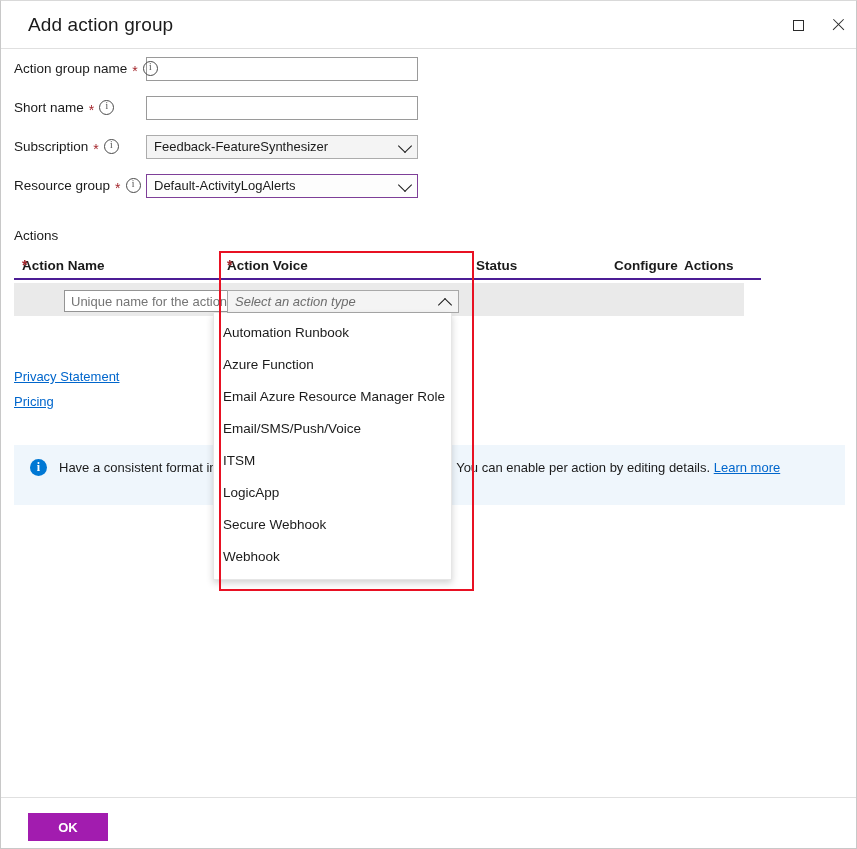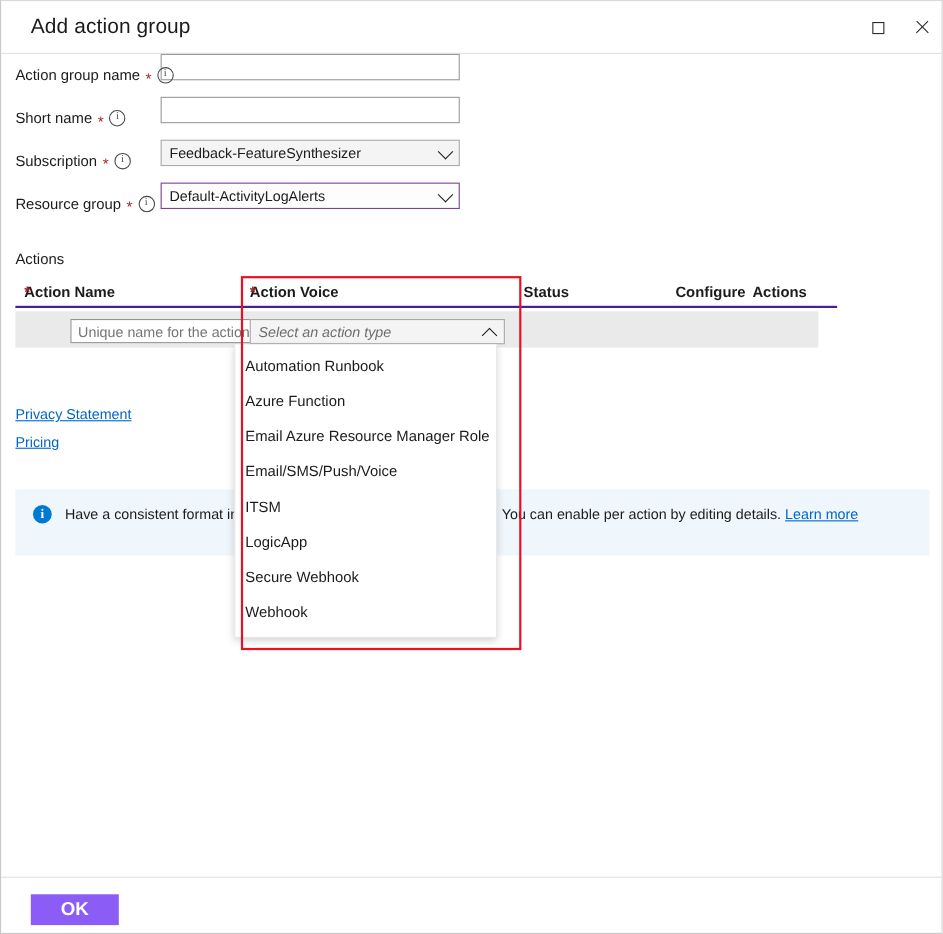--- a/index.html
+++ b/index.html
@@ -76,20 +76,21 @@
   
   .form {
     position: absolute;
     left: 0; top: 48px;
     width: 857px;
   }
   .row {
     position: relative;
     height: 39px;
     display: flex;
+    align-items: center;
   }
   .lbl {
     width: 145px;
     padding-left: 13px;
     box-sizing: border-box;
     font-size: 13.5px;
     color: #1b1b1b;
     display: flex;
     align-items: center;
     gap: 5px;
@@ -346,25 +347,25 @@
     left: 0; top: 797px;
     width: 857px;
     height: 51px;
     box-sizing: border-box;
     border-bottom: 1px solid #c8c8c8;
   }
   .ok-btn {
     position: absolute;
     left: 27px; top: 15px;
     width: 80px; height: 28px;
-    background: #8b5cf6;
+    background: #a21caf;
     color: #ffffff;
     border: none;
     font-family: "Liberation Sans", sans-serif;
-    font-size: 17px;
+    font-size: 13px;
     font-weight: bold;
     cursor: pointer;
   }
 </style>
 </head>
 <body>
 
 <div id="app">
 
   <div class="titlebar">

